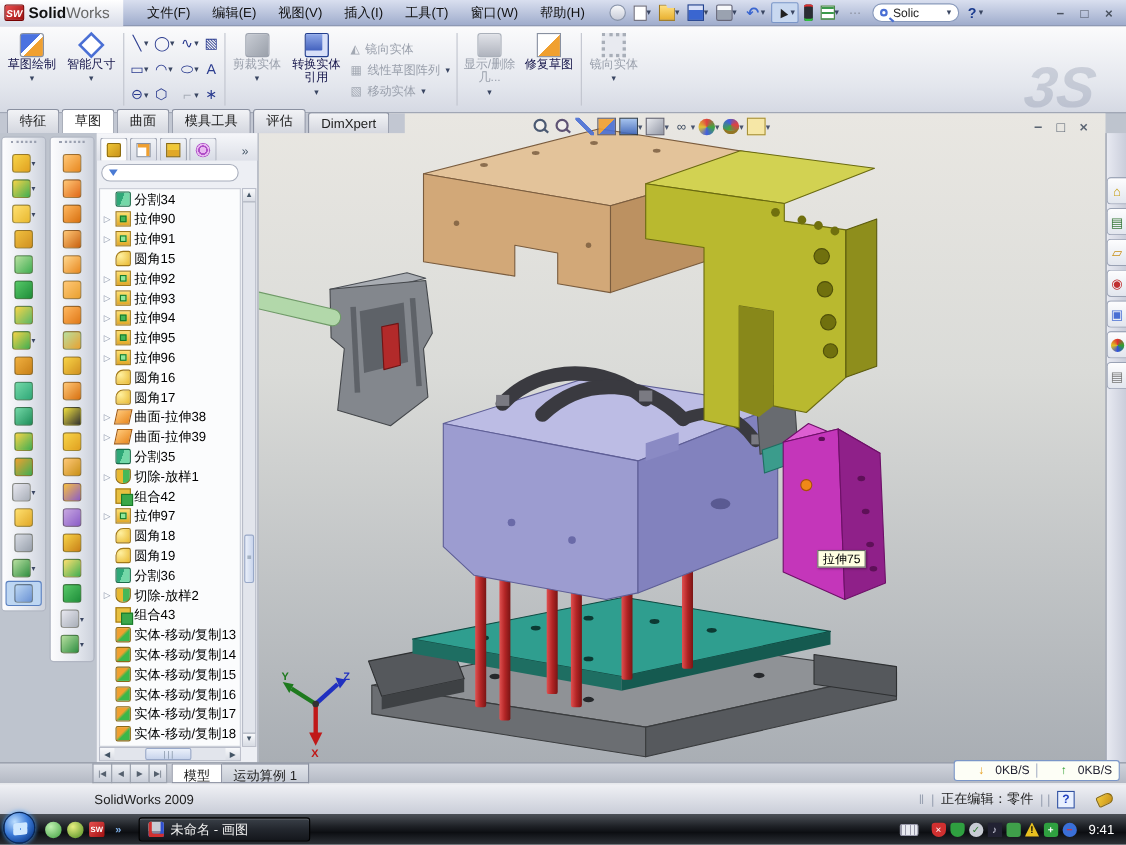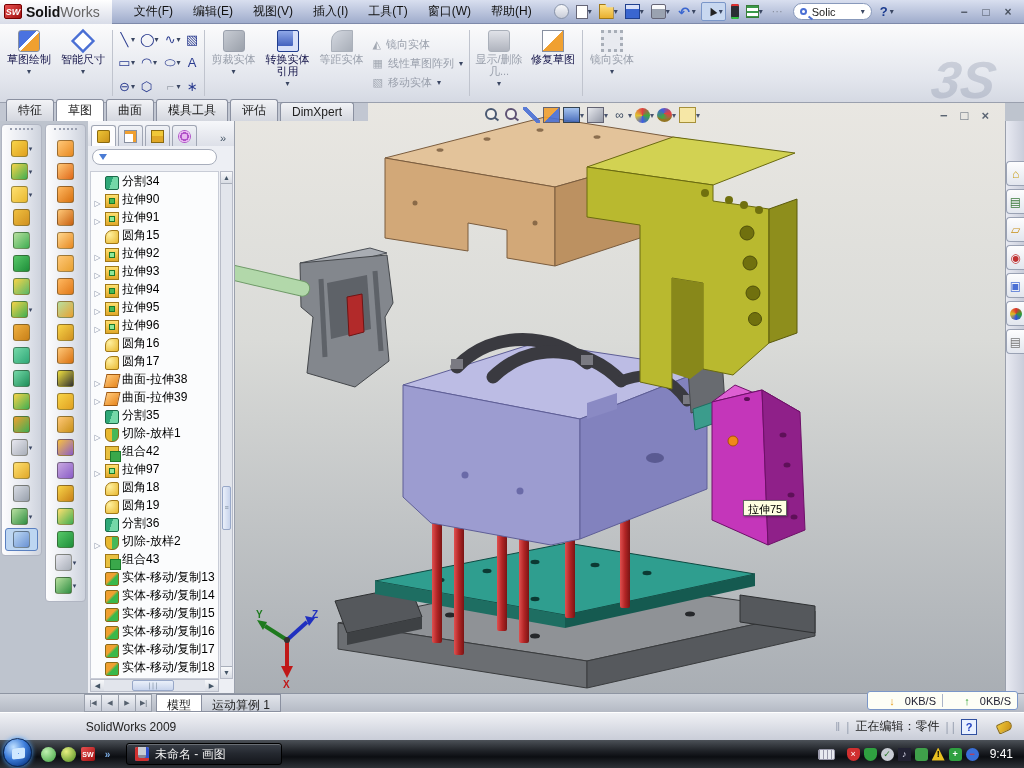--- a/index.html
+++ b/index.html
@@ -109,21 +109,21 @@
   .tp-tab.active{background:#FDFDFE;}
   .thi{width:13px;height:13px;display:inline-block;}
   .th-fm{background:linear-gradient(135deg,#F0C838,#C89018);border-radius:2px;box-shadow:inset 0 0 0 1px #8A6A10;}
   .th-pm{background:#fff;border:1px solid #8890A0;box-shadow:inset -3px 3px 0 #F0A030;}
   .th-cm{background:linear-gradient(#F0C838 50%,#E0A828 50%);border:1px solid #8A6A10;}
   .th-dx{background:radial-gradient(circle,#E8B8F0 30%,#B050C8 33% 46%,#E8B8F0 49% 62%,#B050C8 65%);border-radius:50%;}
   .tp-chev{margin-left:auto;font-size:11px;color:#456;padding:0 5px 2px;}
   .tp-filter{margin:3px 17px 3px 4px;height:16px;border:1px solid #A8AEBC;border-radius:8px;background:#fff;display:flex;align-items:center;padding:0 6px;gap:4px;}
   .funnel{width:0;height:0;border-left:4px solid transparent;border-right:4px solid transparent;border-top:6px solid #4A7BD4;}
   #treelist{position:absolute;left:2px;right:15px;top:50px;bottom:14px;background:#FBFCFD;border:1px solid #C8CCD6;overflow:hidden;font-size:12px;}
-  .trow{height:18px;display:flex;align-items:flex-end;gap:3px;padding-left:2px;white-space:nowrap;color:#000;}
+  .trow{height:18px;display:flex;align-items:center;gap:3px;padding-left:2px;white-space:nowrap;color:#000;}
   .texp{width:9px;font-size:8px;color:#8A94A8;text-align:center;flex:0 0 auto;}
   .ticn{width:14px;height:14px;flex:0 0 14px;position:relative;}
   .ti-split{background:linear-gradient(110deg,#2FA878 45%,#74D8A8 45%);border:1px solid #1A6A48;border-radius:2px;}
   .ti-extrude{background:linear-gradient(#FFE070,#E0A828);border:1px solid #A07818;}
   .ti-extrude::after{content:"";position:absolute;inset:3px;background:#46B858;border:1px solid #1A7A2A;}
   .ti-extrude2{background:linear-gradient(#FFE070,#E0A828);border:1px solid #A07818;}
   .ti-extrude2::after{content:"";position:absolute;inset:3px;background:#8FE89A;border:1px solid #1A7A2A;}
   .ti-fillet{background:radial-gradient(circle at 30% 30%,#FFF0A0,#E8B830);border:1px solid #A07818;border-radius:7px 2px 2px 2px;}
   .ti-surfext{background:linear-gradient(135deg,#FFC878,#E88820);border:1px solid #A05810;transform:skewX(-12deg);}
   .ti-cutloft{background:linear-gradient(90deg,#E8B830 50%,#46B858 50%);border:1px solid #8A6A18;border-radius:2px 2px 6px 6px;}
@@ -335,24 +335,20 @@
         <div class="rbig disabled" data-interactable="false">
           <span class="ric ri-trim" data-interactable="false"></span>
           <div class="rlabel" data-interactable="false">剪裁实体</div>
           <span class="dd" data-interactable="false">▾</span>
         </div>
         <div class="rbig" data-interactable="true">
           <span class="ric ri-convert" data-interactable="false"></span>
           <div class="rlabel" data-interactable="false">转换实体引用</div>
           <span class="dd" data-interactable="false">▾</span>
         </div>
-        <div class="rbig disabled" data-interactable="false">
-          <span class="ric ri-offset" data-interactable="false"></span>
-          <div class="rlabel" data-interactable="false">等距实体</div>
-        </div>
         <div class="rstack" data-interactable="false">
           <div class="srow" data-interactable="false">
             <span class="sic" data-interactable="false">◭</span>
             <span class="slab" data-interactable="false">镜向实体</span>
           </div>
           <div class="srow" data-interactable="false">
             <span class="sic" data-interactable="false">▦</span>
             <span class="slab" data-interactable="false">线性草图阵列</span>
             <span class="dd" data-interactable="false">▾</span>
           </div>

